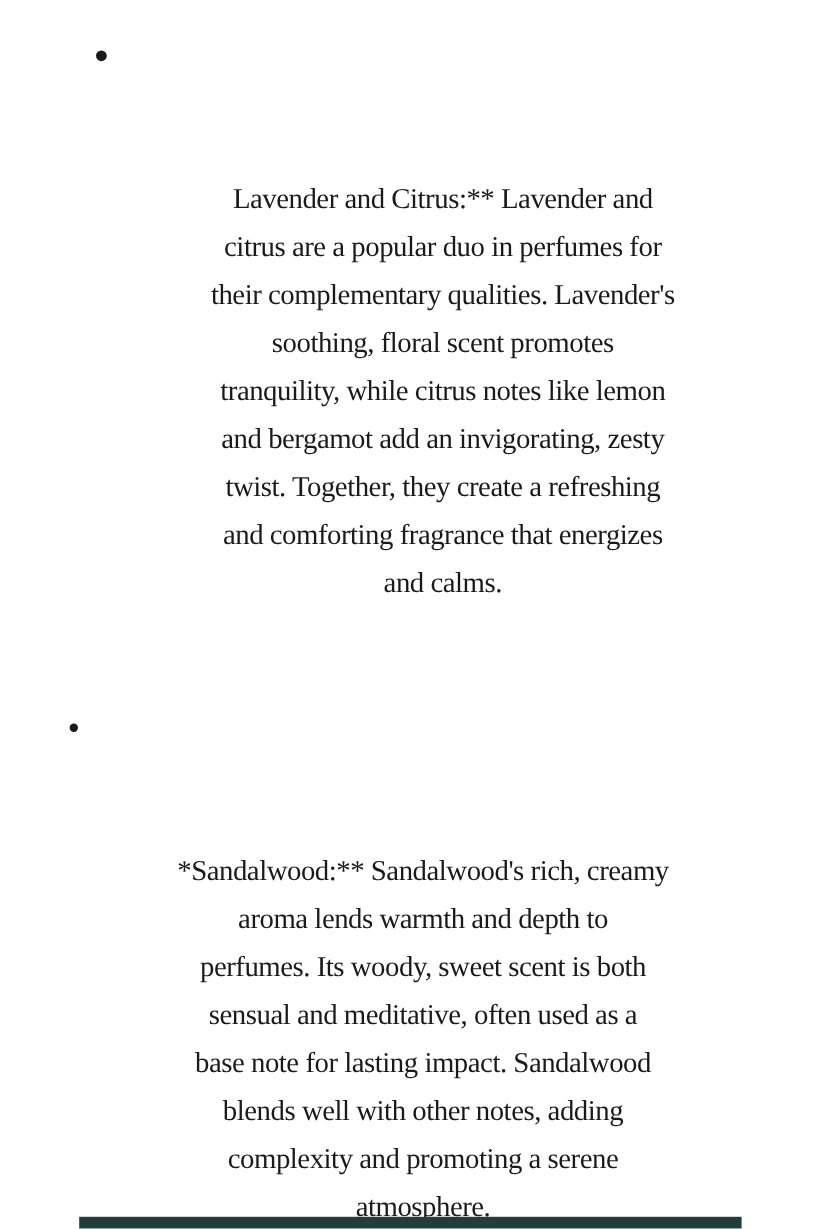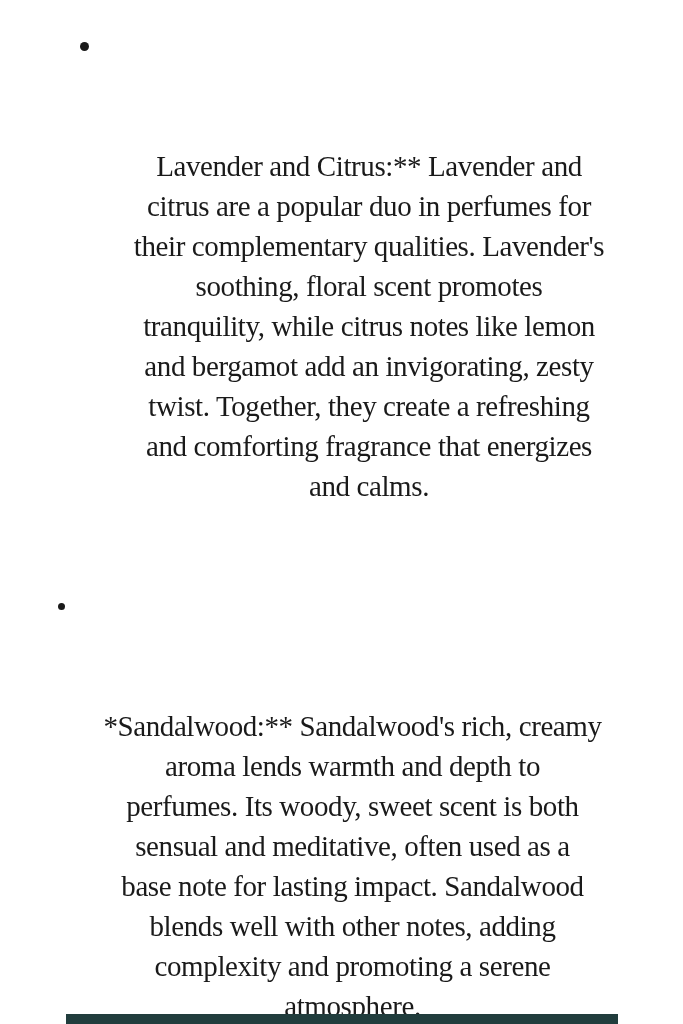--- a/index.html
+++ b/index.html
@@ -14,21 +14,21 @@
   }
   .content {
     position: absolute;
     left: 48px;
     right: 48px;
     top: 26px;
     color: #1a1a1a;
   }
   .doc-item {
     position: relative;
-    font-size: 29px;
+    font-size: 24px;
     line-height: 40px;
     letter-spacing: -0.4px;
     text-align: center;
     white-space: pre;
     color: #1a1a1a;
   }
   .doc-item .para-text { display: block; }
   .item-lavender { padding-left: 55px; }
   .item-sandalwood { padding-left: 22px; }
   .bullet {

